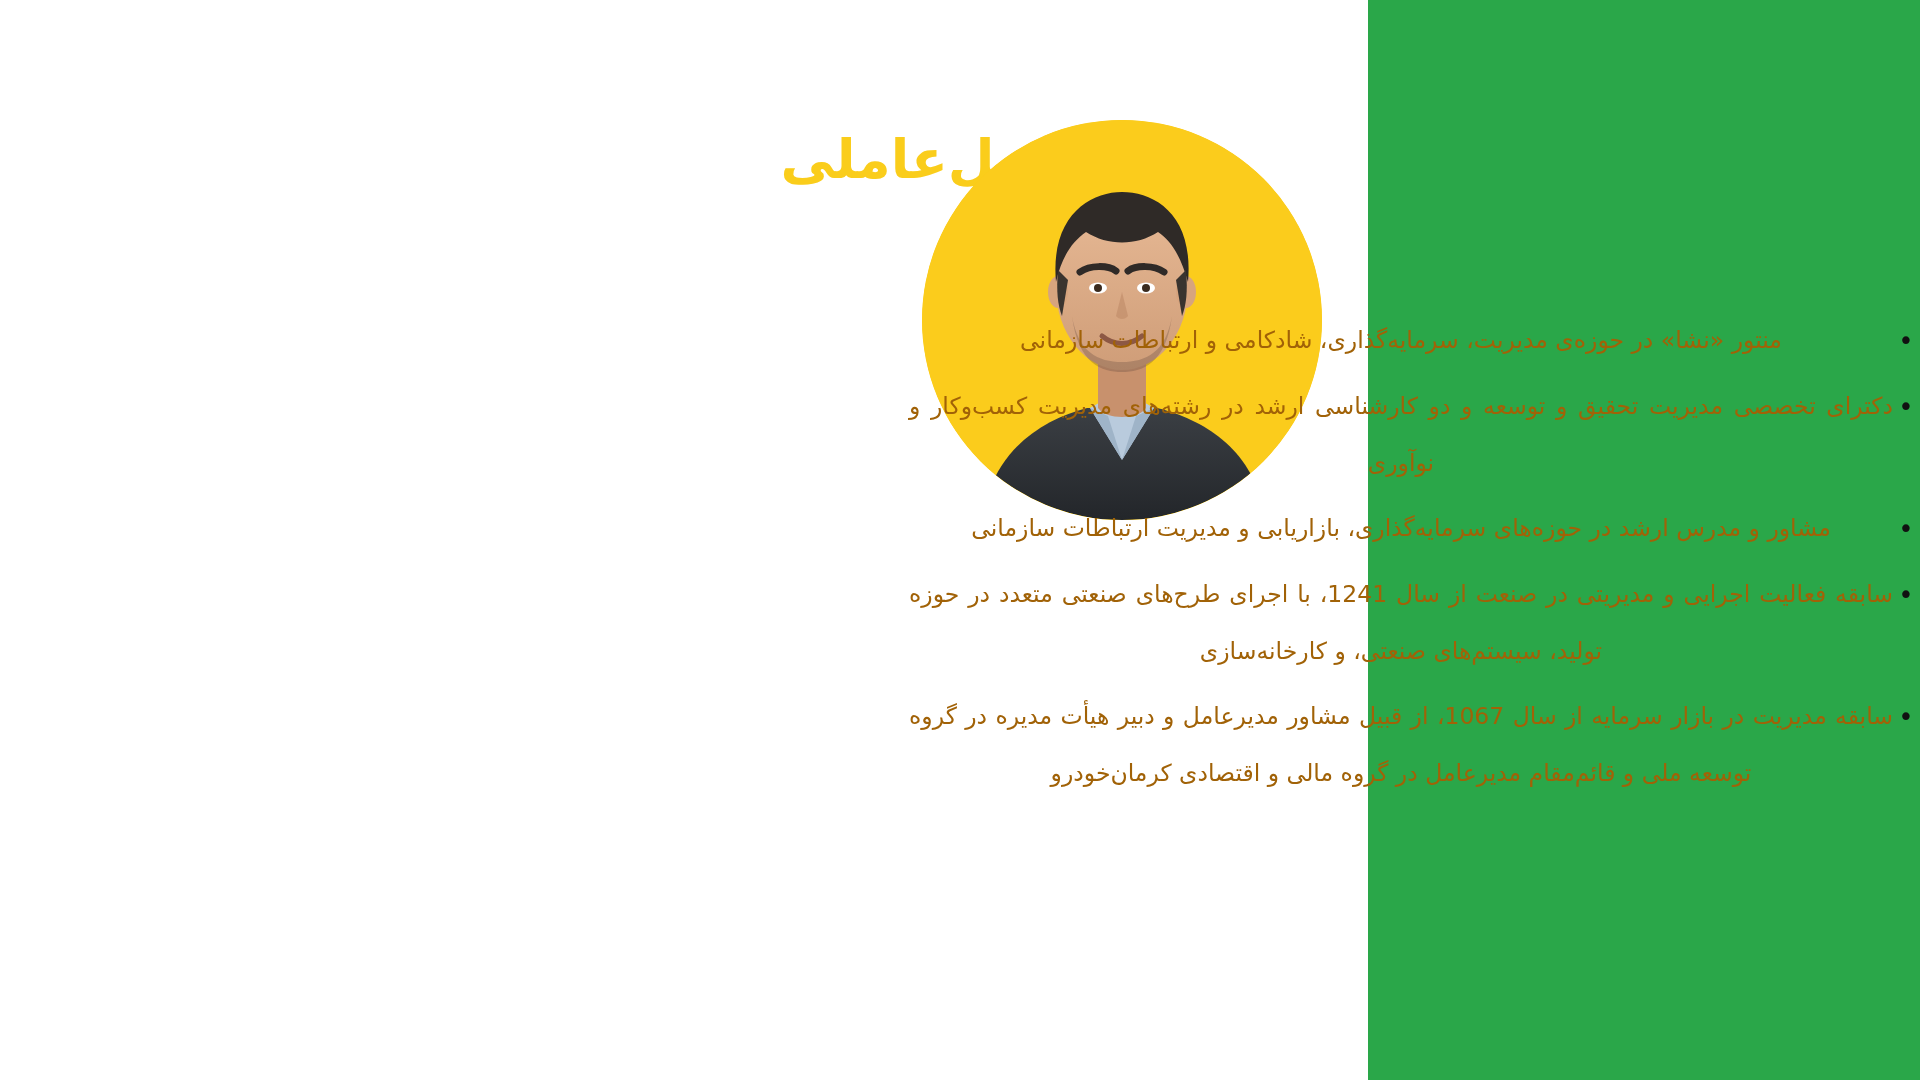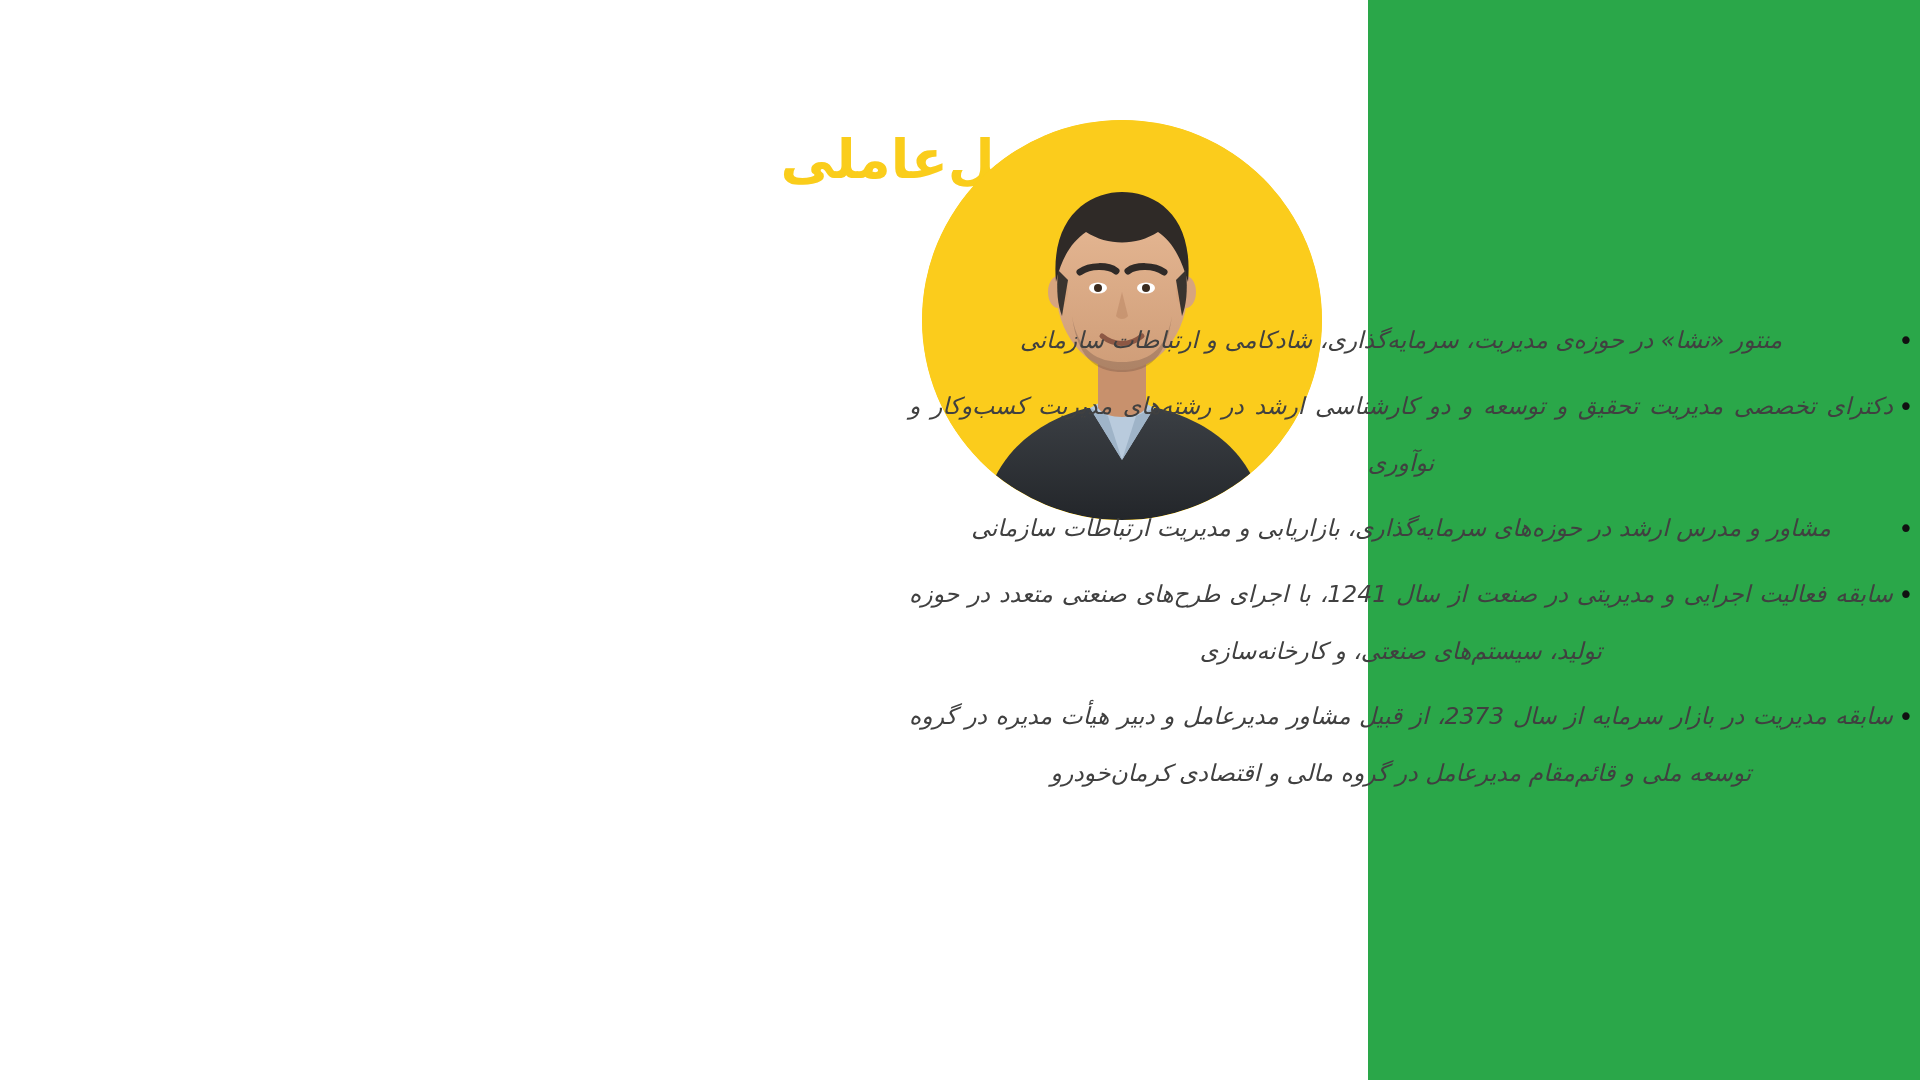--- a/index.html
+++ b/index.html
@@ -81,26 +81,25 @@
     font-size: 26px;
     line-height: 58px;
     color: #111111;
     text-align: center;
     padding-top: 0px;
   }
   .bullet-text {
     flex: 1 1 auto;
     font-size: 23.5px;
     line-height: 57px;
-    color: #404040;
+    color: #a16207;
     text-align: justify;
     text-align-last: center;
     direction: rtl;
     letter-spacing: 0px;
-    font-style: italic;
   }
 </style>
 </head>
 <body>
 
 <div class="slide">
 
   <div class="green-panel"></div>
 
   <div class="title">علی جبل‌عاملی</div>
@@ -176,18 +175,18 @@
       <div class="bullet-text">مشاور و مدرس ارشد در حوزه‌های سرمایه‌گذاری، بازاریابی و مدیریت ارتباطات سازمانی</div>
     </div>
 
     <div class="bullet-row">
       <div class="bullet-dot">•</div>
       <div class="bullet-text">سابقه فعالیت اجرایی و مدیریتی در صنعت از سال 1241، با اجرای طرح‌های صنعتی متعدد در حوزه تولید، سیستم‌های صنعتی، و کارخانه‌سازی</div>
     </div>
 
     <div class="bullet-row">
       <div class="bullet-dot">•</div>
-      <div class="bullet-text">سابقه مدیریت در بازار سرمایه از سال 2373، از قبیل مشاور مدیرعامل و دبیر هیأت مدیره در گروه توسعه ملی و قائم‌مقام مدیرعامل در گروه مالی و اقتصادی کرمان‌خودرو</div>
+      <div class="bullet-text">سابقه مدیریت در بازار سرمایه از سال 1067، از قبیل مشاور مدیرعامل و دبیر هیأت مدیره در گروه توسعه ملی و قائم‌مقام مدیرعامل در گروه مالی و اقتصادی کرمان‌خودرو</div>
     </div>
 
   </div>
 
 </div>
 
 </body></html>

